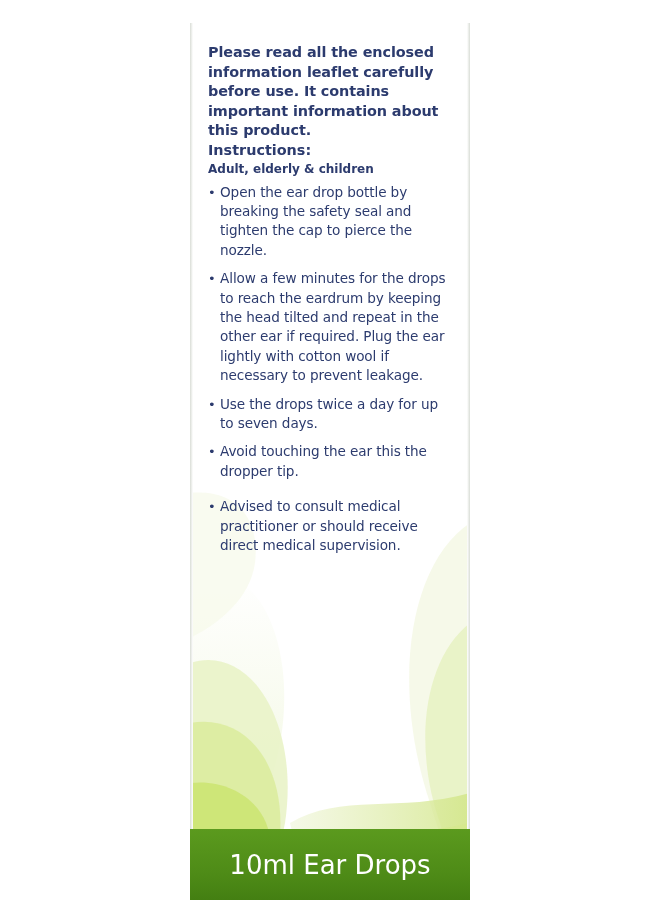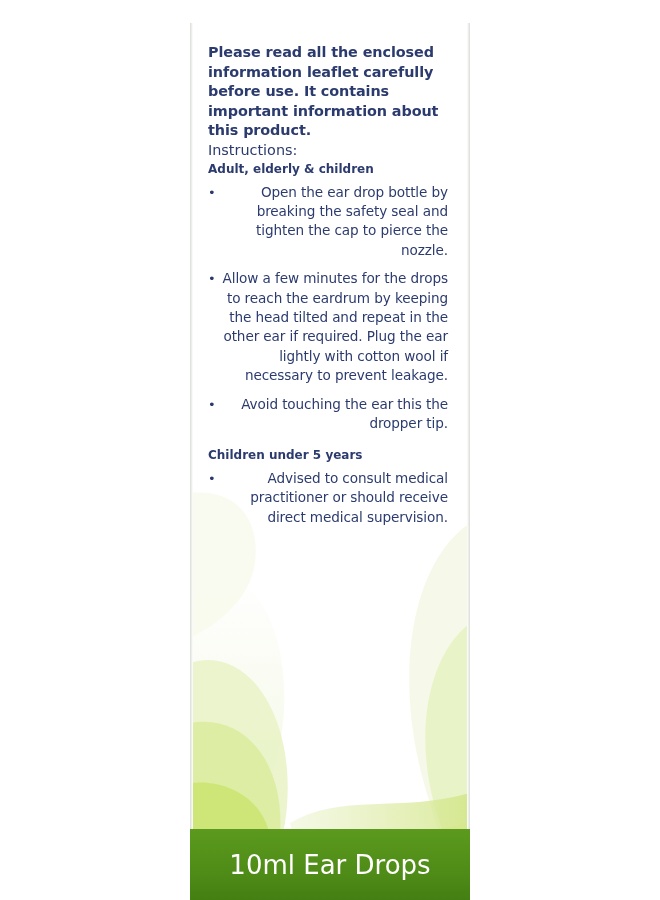--- a/index.html
+++ b/index.html
@@ -70,35 +70,34 @@
     font-size: 14.4px;
     line-height: 19.5px;
     color: #2c3b6e;
     margin: 0 0 0 0;
     letter-spacing: -0.1px;
   }
   .instructions-label {
     font-size: 14.4px;
     line-height: 19.5px;
     color: #2c3b6e;
-    font-weight: normal;
+    font-weight: bold;
   }
   .subhead {
     font-family: "DejaVu Sans", sans-serif;
     font-weight: bold;
     font-size: 12px;
     line-height: 19.5px;
     color: #2c3b6e;
     margin: 0;
   }
   ul.bullets {
     list-style: none;
     margin: 3px 0 0 0;
     padding: 0;
-    text-align: right;
   }
   ul.bullets li {
     position: relative;
     padding-left: 12px;
     margin-bottom: 9px;
     font-size: 13.6px;
     line-height: 19.4px;
     color: #2c3b6e;
     letter-spacing: -0.1px;
   }
@@ -174,25 +173,25 @@
     <div class="panel-right-edge"></div>
 
     <div class="content">
       <p class="lead">Please read all the enclosed information leaflet carefully before use. It contains important information about this product.</p>
       <div class="instructions-label">Instructions:</div>
       <div class="subhead">Adult, elderly &amp; children</div>
 
       <ul class="bullets">
         <li>Open the ear drop bottle by breaking the safety seal and tighten the cap to pierce the nozzle.</li>
         <li>Allow a few minutes for the drops to reach the eardrum by keeping the head tilted and repeat in the other ear if required. Plug the ear lightly with cotton wool if necessary to prevent leakage.</li>
+        <li>Use the drops twice a day for up to seven days.</li>
         <li>Avoid touching the ear this the dropper tip.</li>
       </ul>
 
       <div class="gap-small"></div>
-      <div class="subhead">Children under 5 years</div>
       <ul class="bullets">
         <li>Advised to consult medical practitioner or should receive direct medical supervision.</li>
       </ul>
     </div>
 
     <div class="footer-band">
       <div class="footer-text">10ml Ear Drops</div>
     </div>
 
   </div>

